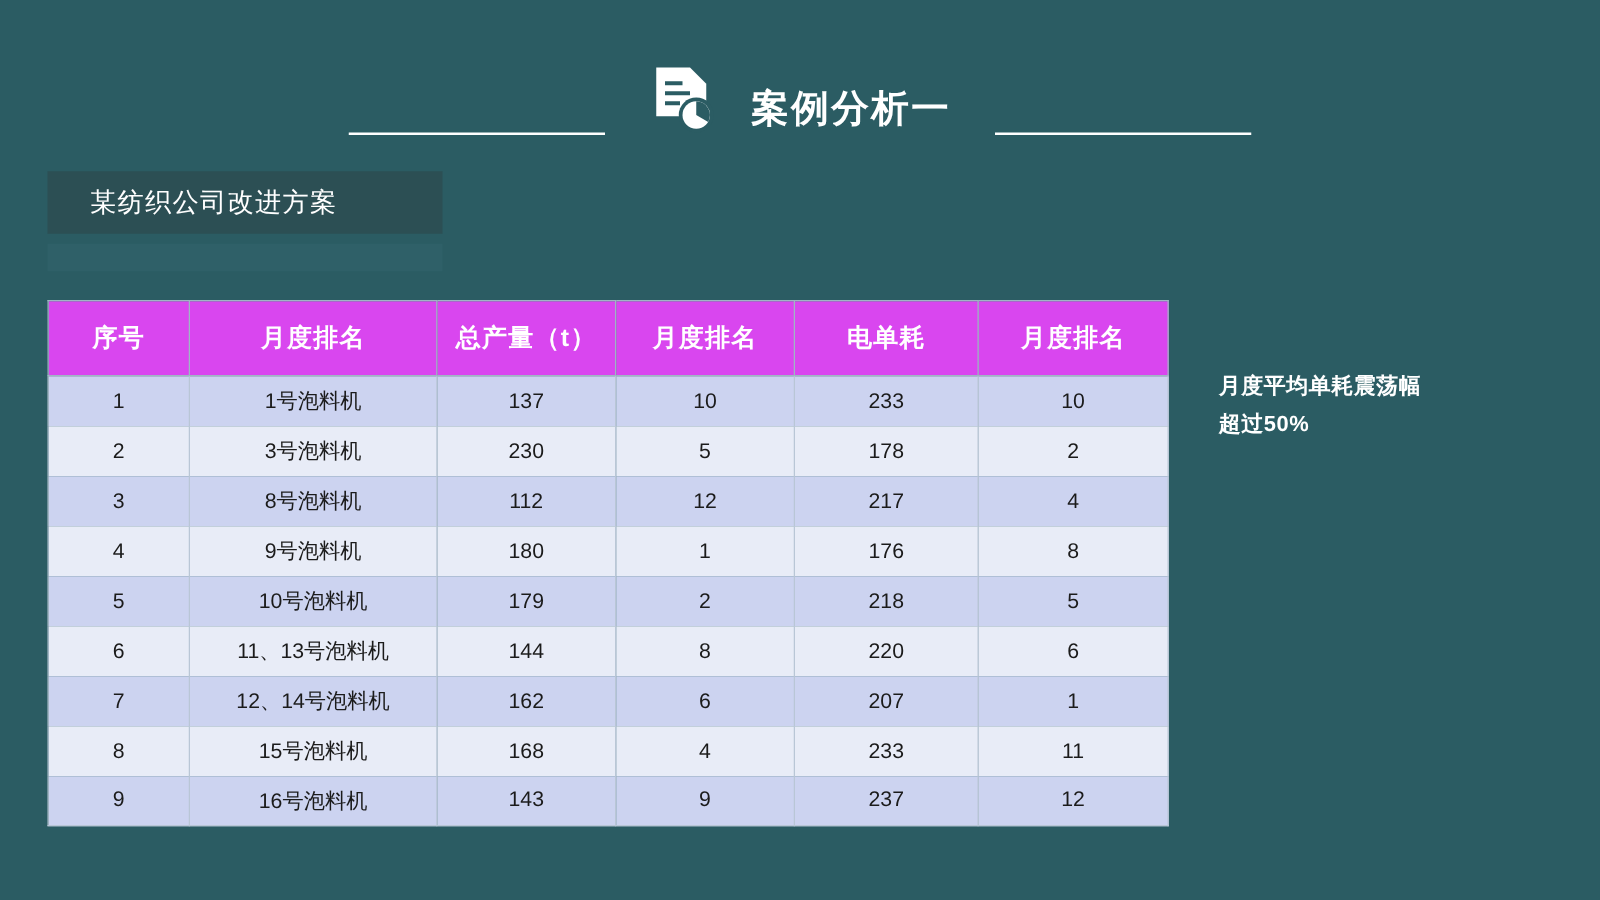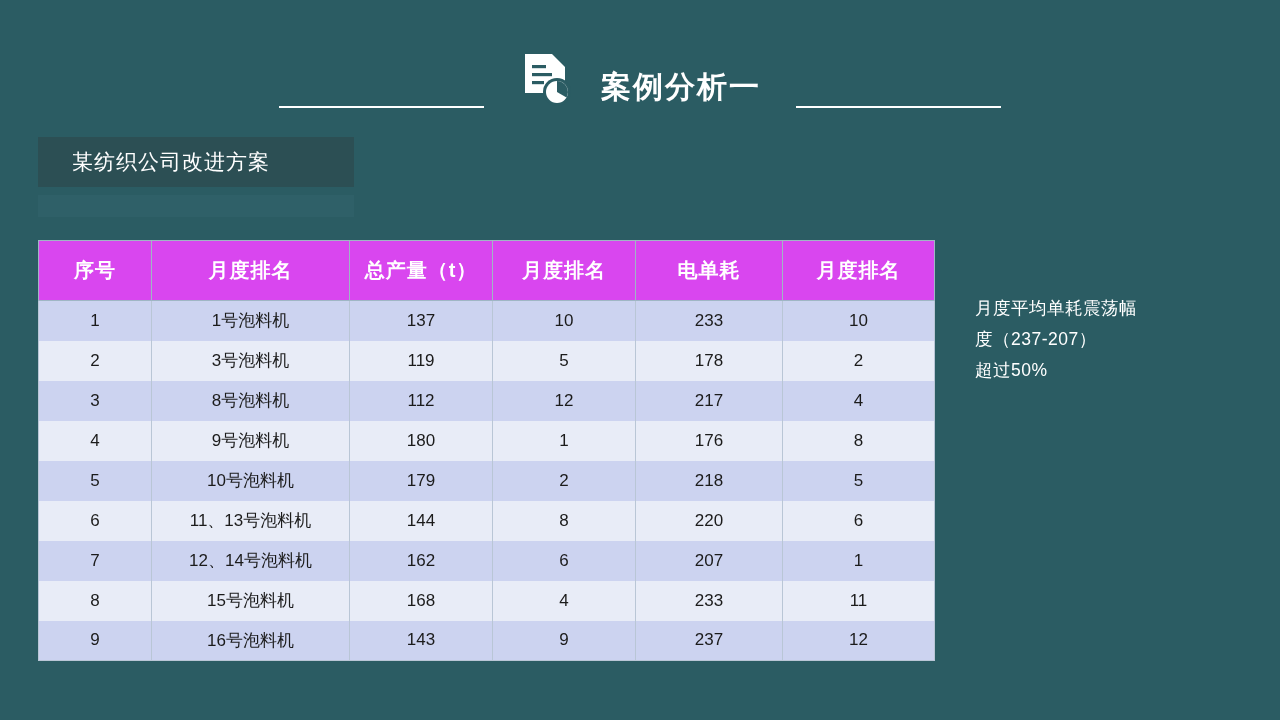--- a/index.html
+++ b/index.html
@@ -119,20 +119,21 @@
   
   .side-note {
     position: absolute;
     left: 975px;
     top: 293px;
     width: 250px;
     font-size: 17.5px;
     line-height: 31px;
     color: #ffffff;
     letter-spacing: 0.5px;
+    font-weight: bold;
   }
   .side-note p { margin: 0; }
 </style>
 </head>
 <body>
 
 <div class="header">
   <div class="hr-line left"></div>
   <div class="doc-icon">
     <svg width="54" height="56" viewBox="0 0 54 56" xmlns="http://www.w3.org/2000/svg">
@@ -179,21 +180,21 @@
         <td>1</td>
         <td>1号泡料机</td>
         <td>137</td>
         <td>10</td>
         <td>233</td>
         <td>10</td>
       </tr>
       <tr>
         <td>2</td>
         <td>3号泡料机</td>
-        <td>119</td>
+        <td>230</td>
         <td>5</td>
         <td>178</td>
         <td>2</td>
       </tr>
       <tr>
         <td>3</td>
         <td>8号泡料机</td>
         <td>112</td>
         <td>12</td>
         <td>217</td>
@@ -246,15 +247,14 @@
         <td>9</td>
         <td>237</td>
         <td>12</td>
       </tr>
     </tbody>
   </table>
 </div>
 
 <div class="side-note">
   <p>月度平均单耗震荡幅</p>
-  <p>度（237-207）</p>
   <p>超过50%</p>
 </div>
 
 </body></html>

